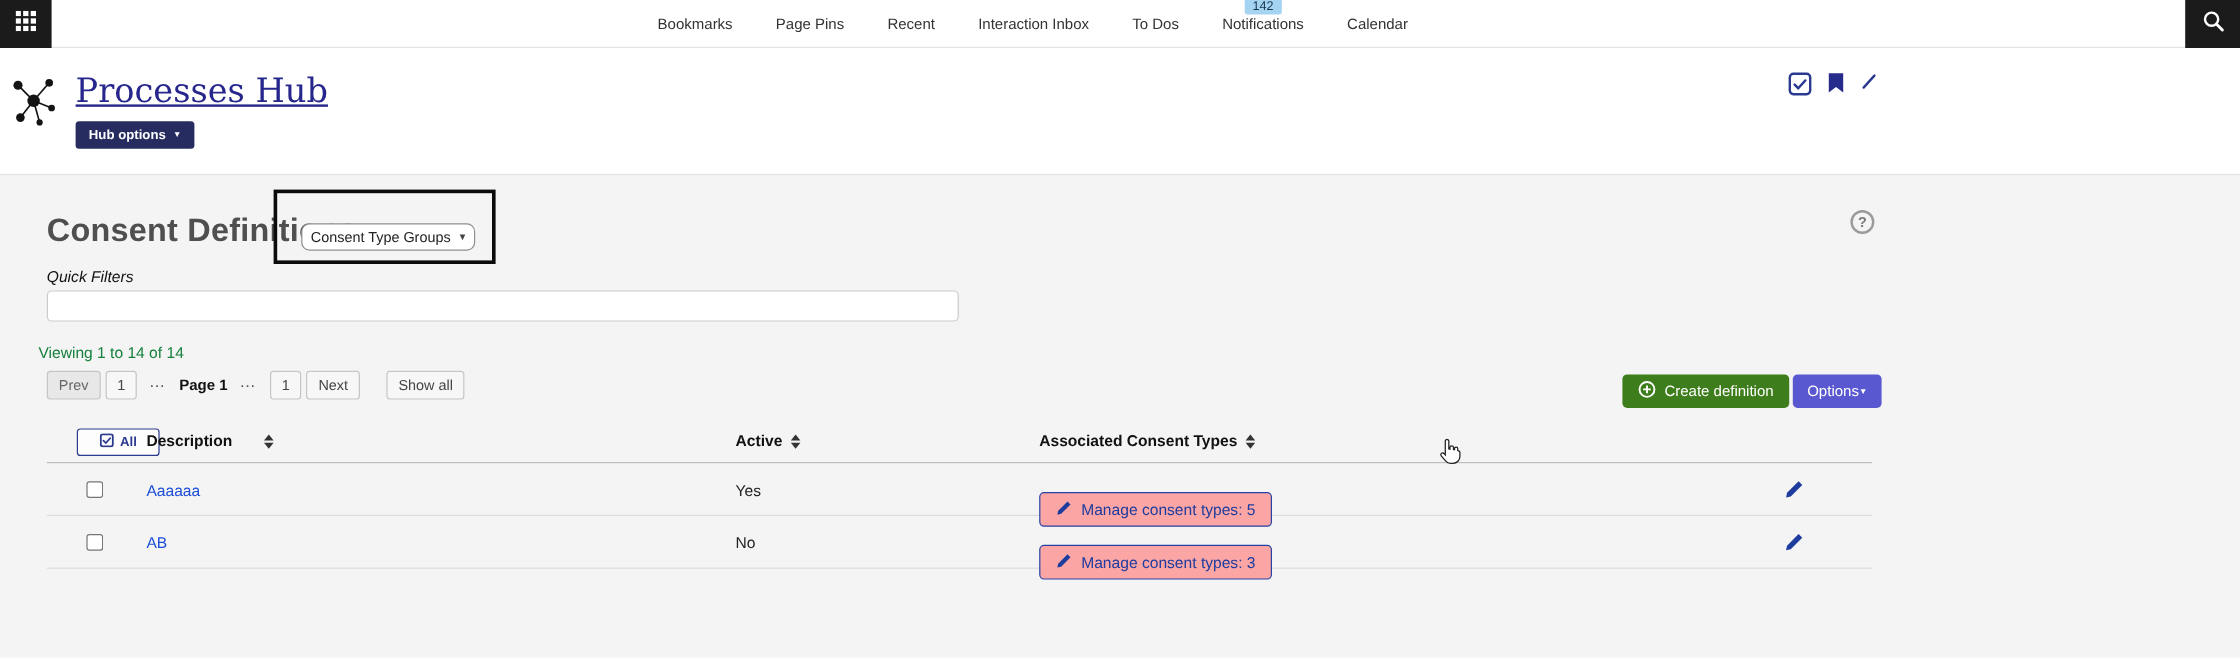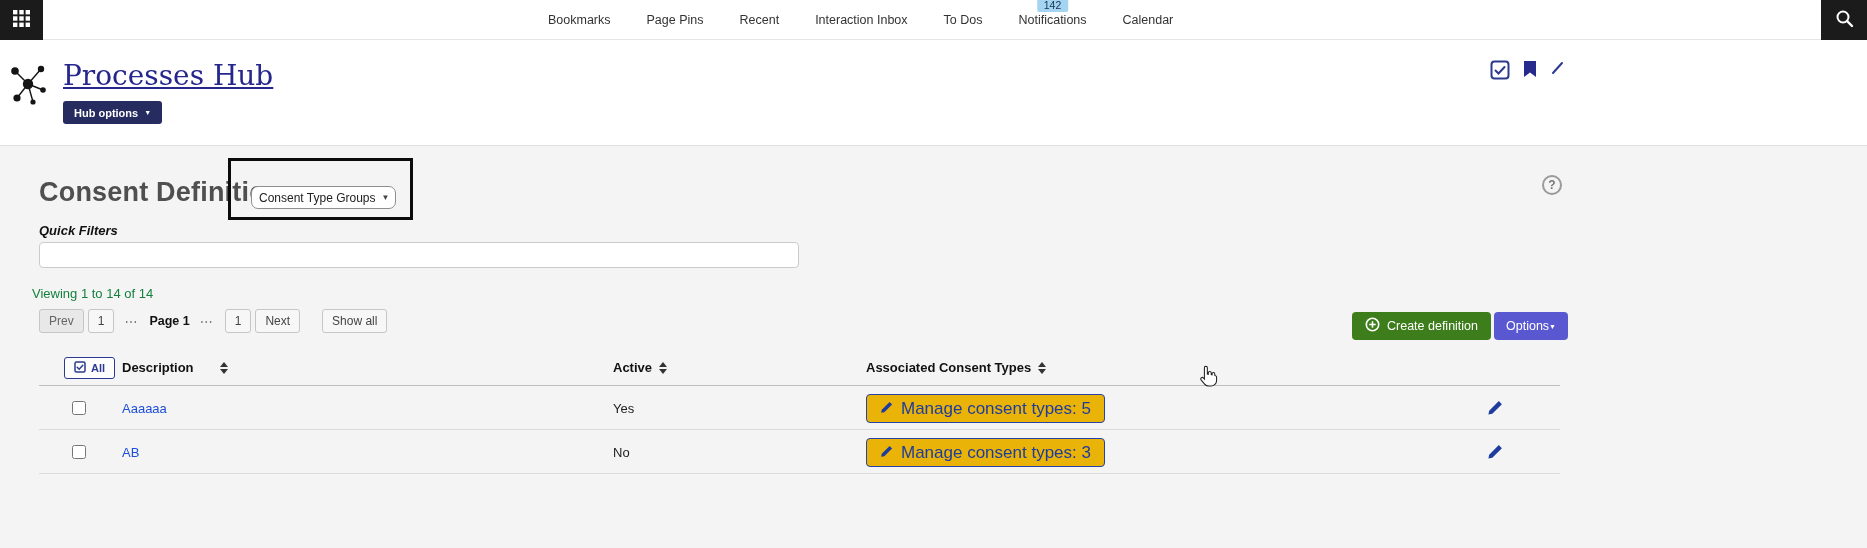--- a/index.html
+++ b/index.html
@@ -68,21 +68,21 @@
     display:flex; align-items:center; justify-content:space-between;
     padding:0 7px; font-size:12px; color:#222; cursor:pointer; white-space:nowrap;
   }
   .view-select .caret { color:#444; font-size:8px; margin-left:6px; }
   .help-btn {
     position:absolute; left:1542px; top:29px; width:20px; height:20px;
     border:2px solid #9a9a9a; border-radius:50%; background:transparent;
     color:#777; font-size:12px; font-weight:700;
     display:flex; align-items:center; justify-content:center; cursor:pointer;
   }
-  .quick-filters-label { position:absolute; left:39px; top:77px; font-size:13px; font-weight:700; font-style:italic; color:#111; }
+  .quick-filters-label { position:absolute; left:39px; top:77px; font-size:13px; font-weight:400; font-style:italic; color:#111; }
   .quick-filter-input {
     position:absolute; left:39px; top:96px; width:760px; height:26px;
     background:#fff; border:1px solid #cbcbcb; border-radius:4px; padding:0 9px; font-size:13px;
   }
   .viewing-text { position:absolute; left:32px; top:140px; font-size:13px; color:#15803d; }
 
   .pagination { position:absolute; left:39px; top:163px; display:flex; align-items:center; height:24px; }
   .pg-btn {
     background:#f7f7f7; border:1px solid #c6c6c6; border-radius:3px;
     color:#444; font-size:12px; padding:4px 9px; cursor:pointer;
@@ -106,39 +106,39 @@
     font-size:12.5px; padding:0 12px; display:flex; align-items:center; 
     cursor:pointer; font-family:"Liberation Sans", sans-serif;
   }
 
   
   .table { position:absolute; left:39px; top:210px; width:1521px; }
   .thead { position:relative; height:30px; border-bottom:1px solid #bdbdbd; }
   .all-btn {
     position:absolute; left:25px; top:1px;
     background:#fdfdfd; border:1px solid #2b3a8f; border-radius:3px;
-    color:#2b3a8f; font-size:11px; font-weight:700; padding:3px 9px;
+    color:#2b3a8f; font-size:11px; font-weight:700; padding:3px 18px;
     display:flex; align-items:center; gap:5px; cursor:pointer;
     font-family:"Liberation Sans", sans-serif;
   }
   .th { position:absolute; top:4px; display:flex; align-items:center; gap:7px; font-size:13px; font-weight:700; color:#111; cursor:pointer; white-space:nowrap; }
   .th-desc { left:83px;gap:26px; } .th-active { left:574px; } .th-assoc { left:827px; }
   .sort { display:inline-flex; flex-direction:column; gap:2px; }
   .sort i { display:block; width:0; height:0; border-left:4px solid transparent; border-right:4px solid transparent; }
   .sort .up { border-bottom:5px solid #333; }
   .sort .down { border-top:5px solid #333; }
 
   .trow { position:relative; height:44px; border-bottom:1px solid #dcdcdc; }
   .row-checkbox { position:absolute; left:33px; top:15px; width:14px; height:14px; cursor:pointer; }
   .cell-desc { position:absolute; left:83px; top:15px; font-size:13px; color:#1d4ed8; }
   .cell-active { position:absolute; left:574px; top:15px; font-size:13px; color:#222; }
   .manage-btn {
-    position:absolute; left:827px; top:8px; height:29px;
-    background:#eab308; border:1px solid #2742a6; border-radius:4px;
-    color:#1e3c9e; font-size:17px; padding:0 13px;
+    position:absolute; left:827px; top:24px; height:29px;
+    background:#fca5a5; border:1px solid #2742a6; border-radius:4px;
+    color:#1e3c9e; font-size:13px; padding:0 13px;
     display:flex; align-items:center; gap:8px; cursor:pointer;
     font-family:"Liberation Sans", sans-serif;
   }
   .row-edit { position:absolute; left:1448px; top:14px; background:none; border:none; cursor:pointer; padding:0; }
 
   .cursor-overlay { position:absolute; left:1198px; top:218px; pointer-events:none; }
 </style>
 </head>
 <body>
 

